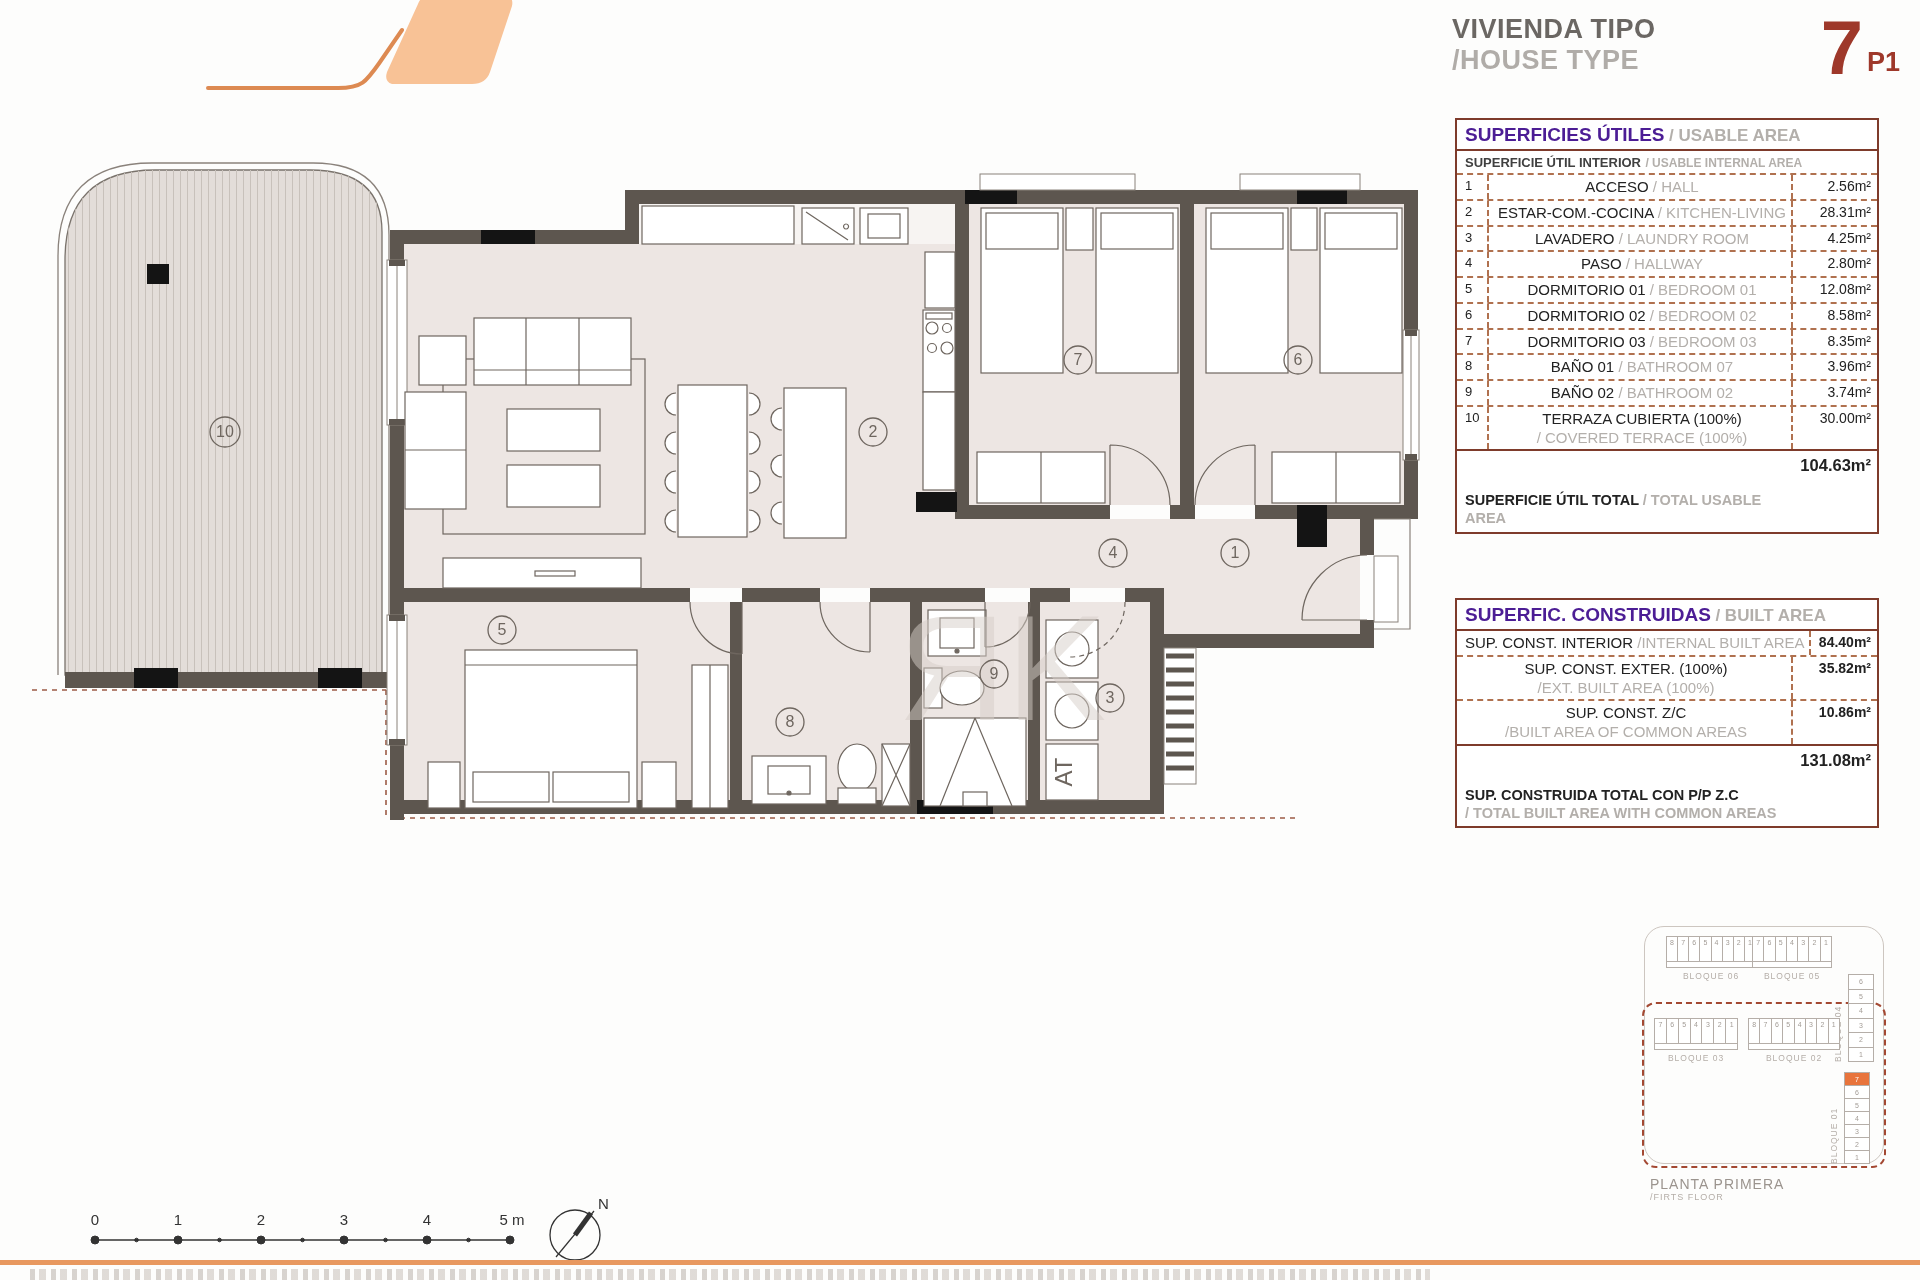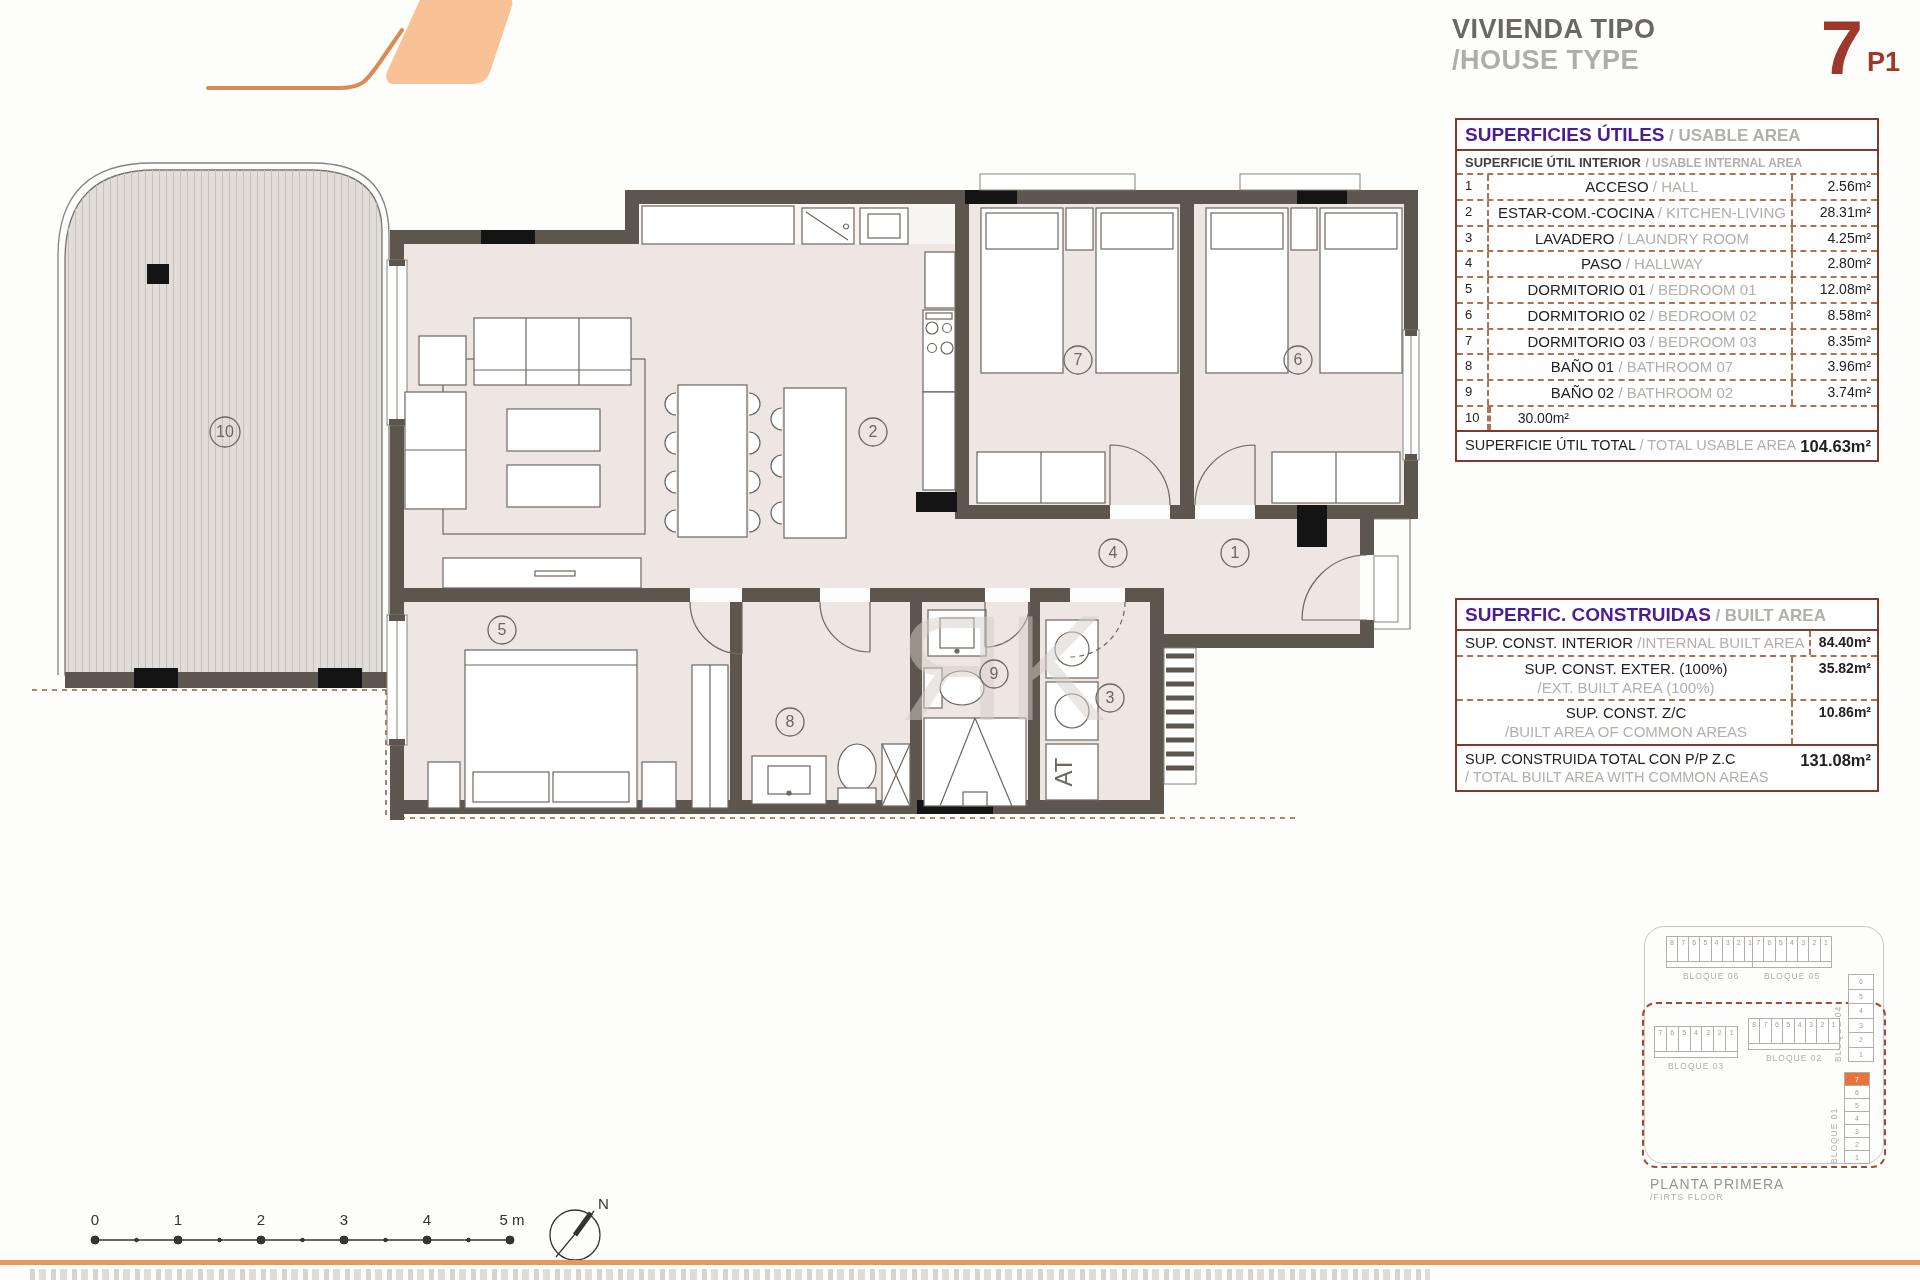--- a/index.html
+++ b/index.html
@@ -23,21 +23,21 @@
   .tbl-sub .es { font-size:13px; font-weight:bold; color:#404040; }
   .tbl-sub .en { font-size:12px; font-weight:bold; color:#b3afab; }
   .trow { display:flex; border-bottom:2px dashed #b0714f; align-items:stretch; min-height:23px; }
   .trow:last-of-type { border-bottom:none; }
   .trow .c-num { width:32px; border-right:2px dashed #b0714f; font-size:13px; padding:3px 0 0 8px; color:#222; }
   .trow .c-name { flex:1; padding:3px 4px 2px 8px; font-size:15px; line-height:1.25; white-space:nowrap;text-align:center; }
   .trow .c-name .en { color:#b3afab; }
   .trow .c-val { width:86px; border-left:2px dashed #b0714f; text-align:right; padding:3px 6px 0 0; font-size:14px; color:#222; }
   .trow.bold-val .c-val { font-weight:bold; }
   .t-total { display:flex; border-top:2px solid #7e3b2b; padding:4px 6px 4px 8px; align-items:flex-start; }
-  .t-total .nm { flex:1; font-size:14.5px; font-weight:normal; line-height:1.25; }
+  .t-total .nm { flex:1; font-size:14.5px; font-weight:bold; line-height:1.25;margin-top:36px; }
   .t-total .nm .en { color:#b3afab; }
   .t-total .vl { font-size:16.5px; font-weight:bold; white-space:nowrap; padding-top:1px; }
 
   
   #keyplan { left:1640px; top:922px; width:252px; height:290px; font-family:"Liberation Sans",sans-serif; }
   #kp-outer { position:absolute; left:4px; top:4px; width:240px; height:238px; border:1.5px solid #cdc6c0; border-radius:20px; }
   #kp-dashed { position:absolute; left:2px; top:80px; width:244px; height:166px; border:2px dashed #a34832; border-radius:14px; }
   .kp-block { position:absolute; }
   .kp-cells { display:flex; border:1px solid #b5aea8; background:#fff; }
   .kp-cells.h { flex-direction:row; height:26px; }
@@ -130,20 +130,21 @@
         <div class="c-name"><span>BAÑO 01</span><span class="en"> / BATHROOM 07</span></div>
         <div class="c-val">3.96m²</div>
       </div>
       <div class="trow">
         <div class="c-num">9</div>
         <div class="c-name"><span>BAÑO 02</span><span class="en"> / BATHROOM 02</span></div>
         <div class="c-val">3.74m²</div>
       </div>
       <div class="trow">
         <div class="c-num">10</div>
+        <div class="c-name"><span>TERRAZA CUBIERTA (100%)</span><br><span class="en"> / COVERED TERRACE (100%)</span></div>
         <div class="c-val">30.00m²</div>
       </div>
     </div>
   <div class="t-total">
     <div class="nm">
       <span>SUPERFICIE ÚTIL TOTAL</span>
       <span class="en">/ TOTAL USABLE AREA</span>
     </div>
     <div class="vl">104.63m²</div>
   </div>
@@ -456,21 +457,21 @@
         <div class="kp-cells v" style="height: 88px;">
           <div class="kp-cell">6</div>
           <div class="kp-cell">5</div>
           <div class="kp-cell">4</div>
           <div class="kp-cell">3</div>
           <div class="kp-cell">2</div>
           <div class="kp-cell">1</div>
         </div>
         <div class="kp-label-v">BLOQUE 04</div>
       </div>
-      <div class="kp-block" style="left: 14px; top: 104px; width: 84px;">
+      <div class="kp-block" style="left: 14px; top: 96px; width: 84px;">
         <div class="kp-cells h">
           <div class="kp-cell">7</div>
           <div class="kp-cell">6</div>
           <div class="kp-cell">5</div>
           <div class="kp-cell">4</div>
           <div class="kp-cell">3</div>
           <div class="kp-cell">2</div>
           <div class="kp-cell">1</div>
         </div>
         <div class="kp-strip"></div>

